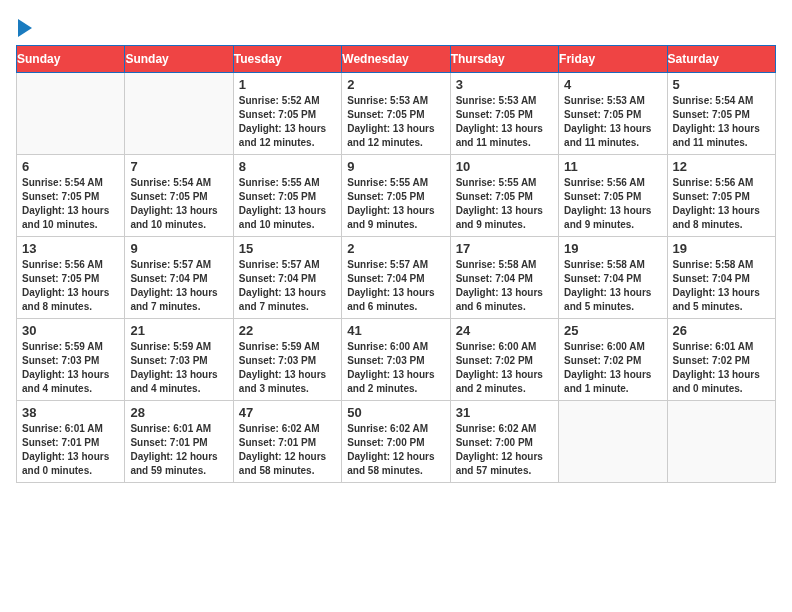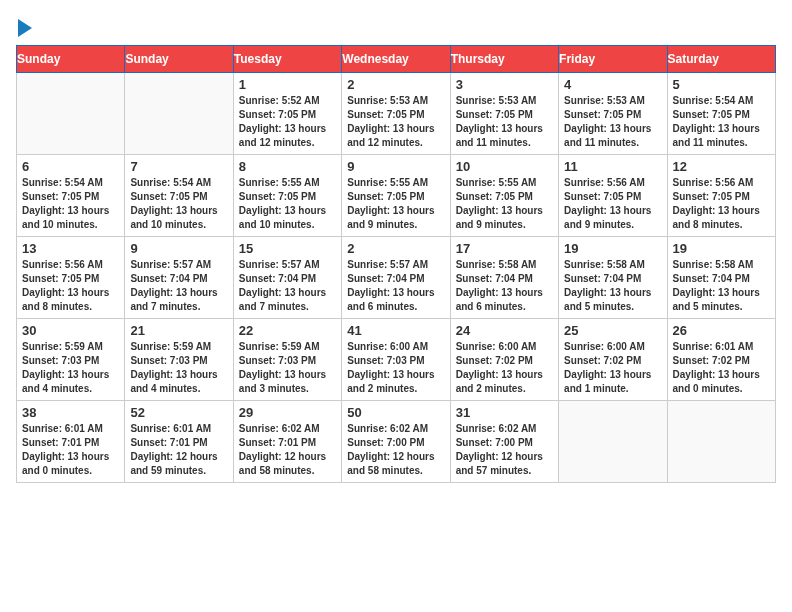--- a/index.html
+++ b/index.html
@@ -295,28 +295,28 @@
       </tr>
       <tr>
         <td>
           <span class="day-num">38</span>
           <div class="cell-info" style="white-space: pre-line;">Sunrise: 6:01 AM
 Sunset: 7:01 PM
 Daylight: 13 hours
 and 0 minutes.</div>
         </td>
         <td>
-          <span class="day-num">52</span>
+          <span class="day-num">28</span>
           <div class="cell-info" style="white-space: pre-line;">Sunrise: 6:01 AM
 Sunset: 7:01 PM
 Daylight: 12 hours
 and 59 minutes.</div>
         </td>
         <td>
-          <span class="day-num">29</span>
+          <span class="day-num">47</span>
           <div class="cell-info" style="white-space: pre-line;">Sunrise: 6:02 AM
 Sunset: 7:01 PM
 Daylight: 12 hours
 and 58 minutes.</div>
         </td>
         <td>
           <span class="day-num">50</span>
           <div class="cell-info" style="white-space: pre-line;">Sunrise: 6:02 AM
 Sunset: 7:00 PM
 Daylight: 12 hours

